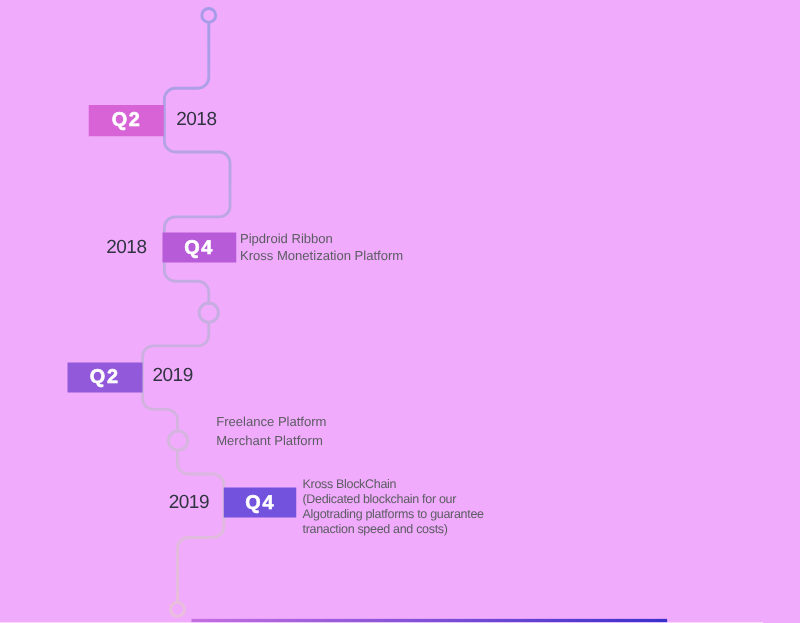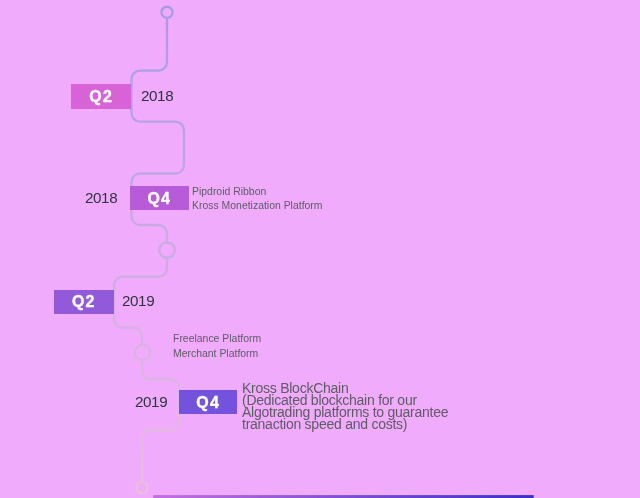--- a/index.html
+++ b/index.html
@@ -96,18 +96,18 @@
     <span style="top:3.2px;">Q2</span>
   </div>
   <div class="year" style="left:122px;top:292px;">2019</div>
   <div class="desc" style="left:173px;top:287px;margin-top:44px;">Freelance Platform
 Merchant Platform</div>
 
   <div class="year" style="left:135px;top:393px;">2019</div>
   <div class="badge" style="left:179.4px;top:390.3px;width:57.6px;height:23.3px;background:#7352DE;">
     <span style="top:3.9px;">Q4</span>
   </div>
-  <div class="desc" style="left:242px;top:381.5px;font-size:14px;line-height:12.25px;letter-spacing:-0.25px;">Kross BlockChain
+  <div class="desc" style="left:242px;top:381.5px;font-size:10px;line-height:12.25px;letter-spacing:-0.25px;">Kross BlockChain
 (Dedicated blockchain for our
 Algotrading platforms to guarantee
 tranaction speed and costs)</div>
 
 </div>
 
 </body></html>

